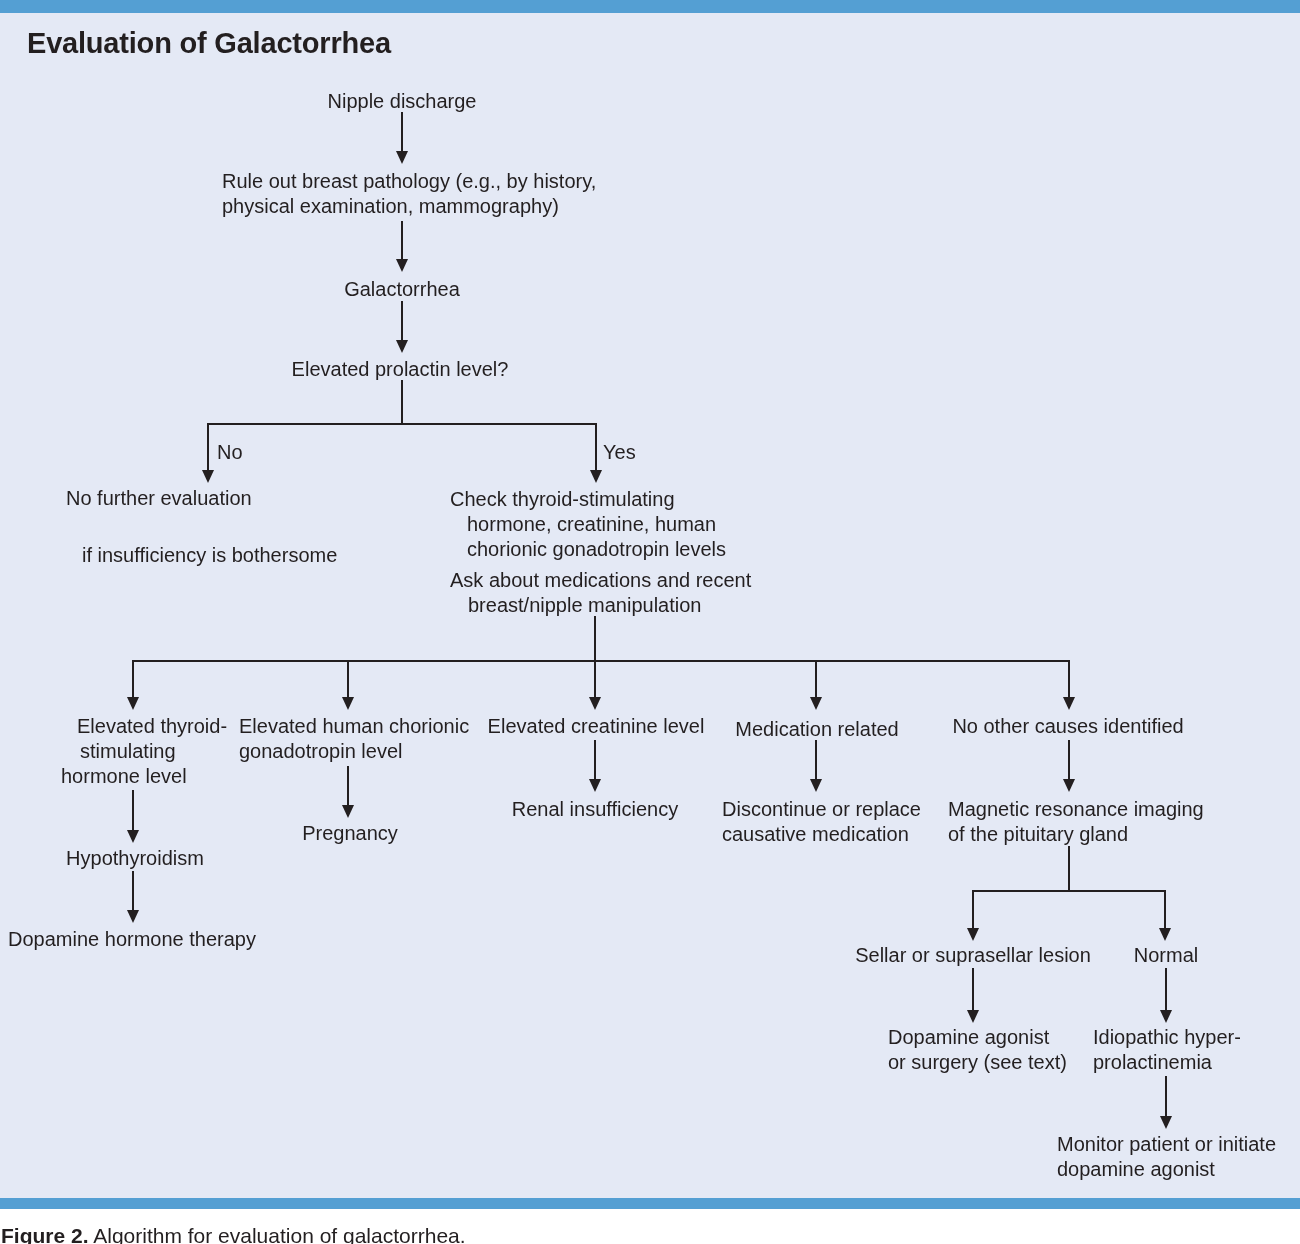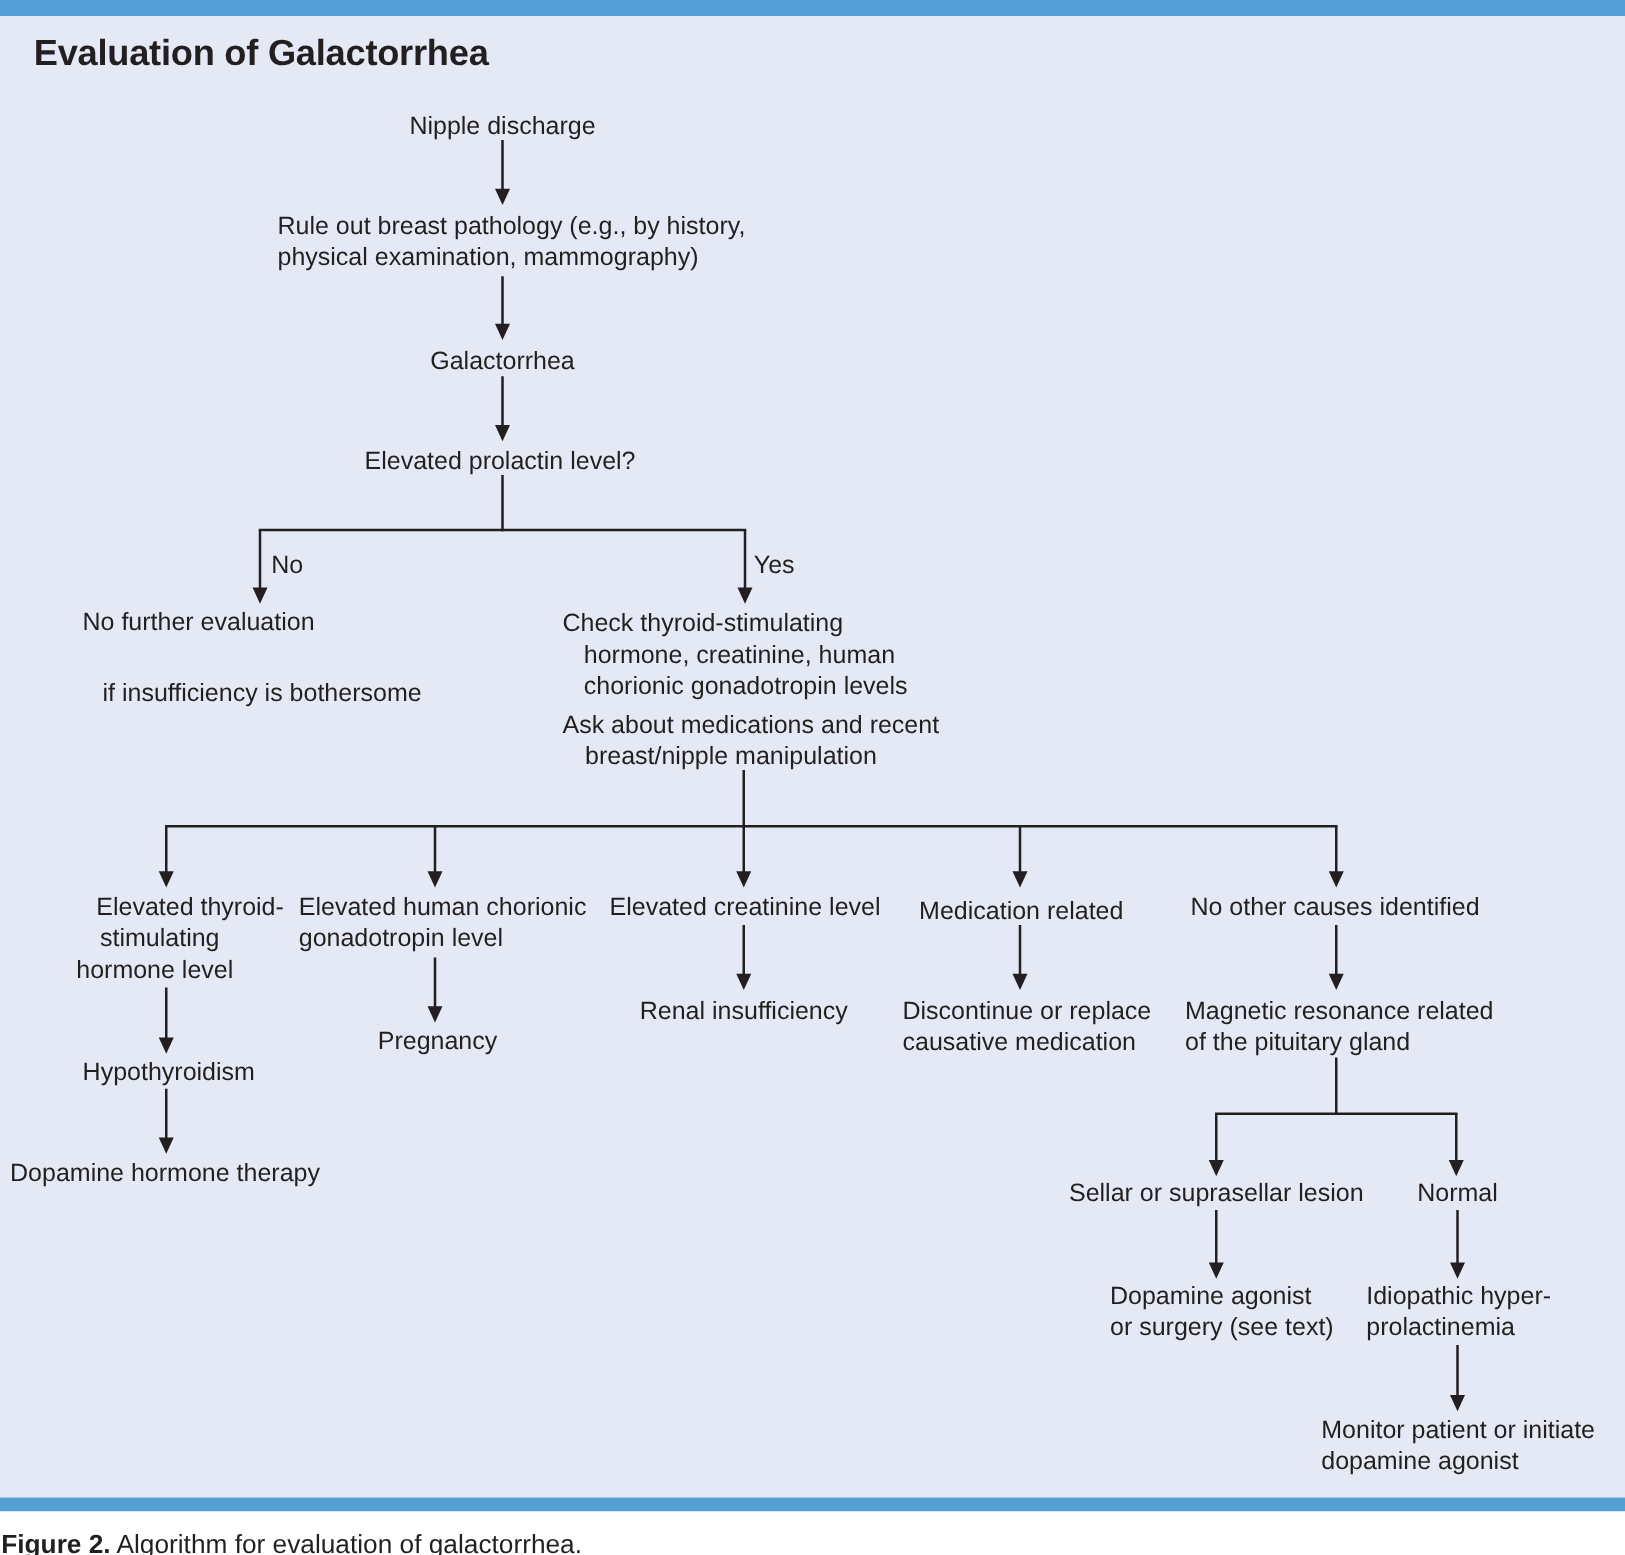--- a/index.html
+++ b/index.html
@@ -108,21 +108,21 @@
     <div class="t ctr" style="left:596px; top:701px;">Elevated creatinine level</div>
     <div class="t ctr" style="left:817px; top:704px;">Medication related</div>
     <div class="t ctr" style="left:1068px; top:701px;">No other causes identified</div>
 
     <div class="t ctr" style="left:135px; top:833px;">Hypothyroidism</div>
     <div class="t ctr" style="left:132px; top:914px;">Dopamine hormone therapy</div>
     <div class="t ctr" style="left:350px; top:808px;">Pregnancy</div>
     <div class="t ctr" style="left:595px; top:784px;">Renal insufficiency</div>
     <div class="t" style="left:722px; top:784px;">Discontinue or replace</div>
     <div class="t" style="left:722px; top:809px;">causative medication</div>
-    <div class="t" style="left:948px; top:784px;">Magnetic resonance related</div>
+    <div class="t" style="left:948px; top:784px;">Magnetic resonance imaging</div>
     <div class="t" style="left:948px; top:809px;">of the pituitary gland</div>
 
     <div class="t ctr" style="left:973px; top:930px;">Sellar or suprasellar lesion</div>
     <div class="t ctr" style="left:1166px; top:930px;">Normal</div>
     <div class="t" style="left:888px; top:1012px;">Dopamine agonist</div>
     <div class="t" style="left:888px; top:1037px;">or surgery (see text)</div>
     <div class="t" style="left:1093px; top:1012px;">Idiopathic hyper-</div>
     <div class="t" style="left:1093px; top:1037px;">prolactinemia</div>
     <div class="t" style="left:1057px; top:1119px;">Monitor patient or initiate</div>
     <div class="t" style="left:1057px; top:1144px;">dopamine agonist</div>

